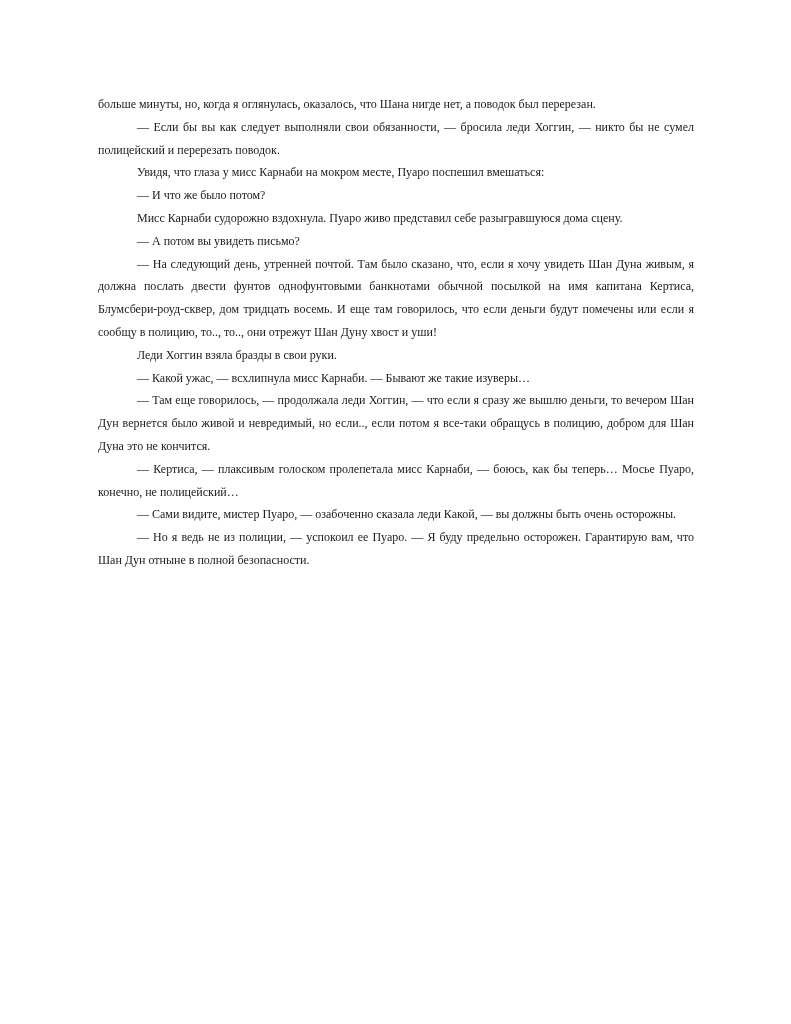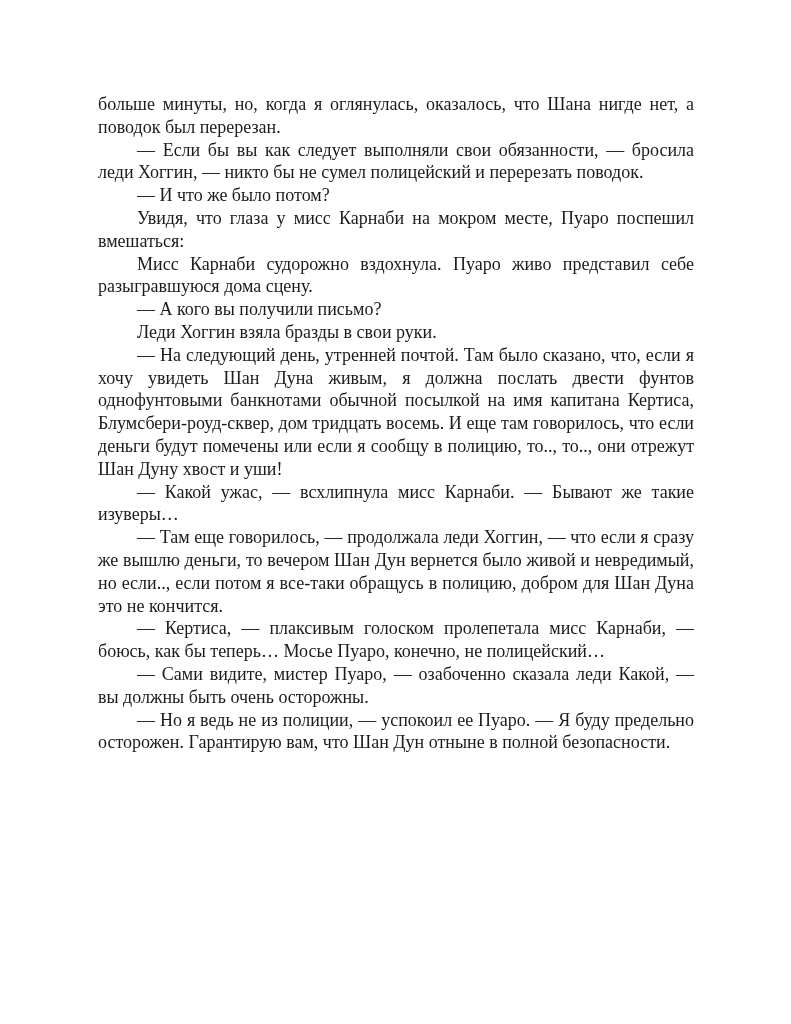--- a/index.html
+++ b/index.html
@@ -13,21 +13,21 @@
     height: 1024px;
     background: #ffffff;
     overflow: hidden;
   }
   .text-block {
     position: absolute;
     left: 98px;
     top: 93px;
     width: 596px;
     font-family: "Liberation Serif", "DejaVu Serif", serif;
-    font-size: 18px;
+    font-size: 12px;
     line-height: 22.8px;
     color: #1b1b1b;
     text-align: justify;
     text-align-last: left;
   }
   .para {
     margin: 0;
     padding: 0;
     text-indent: 39px;
   }
@@ -35,25 +35,25 @@
     text-indent: 0;
   }
 </style>
 </head>
 <body>
 
 <div class="page">
   <div class="text-block">
     <p class="para continuation">больше минуты, но, когда я оглянулась, оказалось, что Шана нигде нет, а поводок был перерезан.</p>
     <p class="para">— Если бы вы как следует выполняли свои обязанности, — бросила леди Хоггин, — никто бы не сумел полицейский и перерезать поводок.</p>
+    <p class="para">Увидя, что глаза у мисс Карнаби на мокром месте, Пуаро поспешил вмешаться:</p>
     <p class="para">— И что же было потом?</p>
-    <p class="para">Увидя, что глаза у мисс Карнаби на мокром месте, Пуаро поспешил вмешаться:</p>
     <p class="para">Мисс Карнаби судорожно вздохнула. Пуаро живо представил себе разыгравшуюся дома сцену.</p>
-    <p class="para">— А кого вы получили письмо?</p>
+    <p class="para">— А потом вы увидеть письмо?</p>
+    <p class="para">— На следующий день, утренней почтой. Там было сказано, что, если я хочу увидеть Шан Дуна живым, я должна послать двести фунтов однофунтовыми банкнотами обычной посылкой на имя капитана Кертиса, Блумсбери-роуд-сквер, дом тридцать восемь. И еще там говорилось, что если деньги будут помечены или если я сообщу в полицию, то.., то.., они отрежут Шан Дуну хвост и уши!</p>
     <p class="para">Леди Хоггин взяла бразды в свои руки.</p>
-    <p class="para">— На следующий день, утренней почтой. Там было сказано, что, если я хочу увидеть Шан Дуна живым, я должна послать двести фунтов однофунтовыми банкнотами обычной посылкой на имя капитана Кертиса, Блумсбери-роуд-сквер, дом тридцать восемь. И еще там говорилось, что если деньги будут помечены или если я сообщу в полицию, то.., то.., они отрежут Шан Дуну хвост и уши!</p>
     <p class="para">— Какой ужас, — всхлипнула мисс Карнаби. — Бывают же такие изуверы…</p>
     <p class="para">— Там еще говорилось, — продолжала леди Хоггин, — что если я сразу же вышлю деньги, то вечером Шан Дун вернется было живой и невредимый, но если.., если потом я все-таки обращусь в полицию, добром для Шан Дуна это не кончится.</p>
     <p class="para">— Кертиса, — плаксивым голоском пролепетала мисс Карнаби, — боюсь, как бы теперь… Мосье Пуаро, конечно, не полицейский…</p>
     <p class="para">— Сами видите, мистер Пуаро, — озабоченно сказала леди Какой, — вы должны быть очень осторожны.</p>
     <p class="para">— Но я ведь не из полиции, — успокоил ее Пуаро. — Я буду предельно осторожен. Гарантирую вам, что Шан Дун отныне в полной безопасности.</p>
   </div>
 </div>
 
 </body></html>

